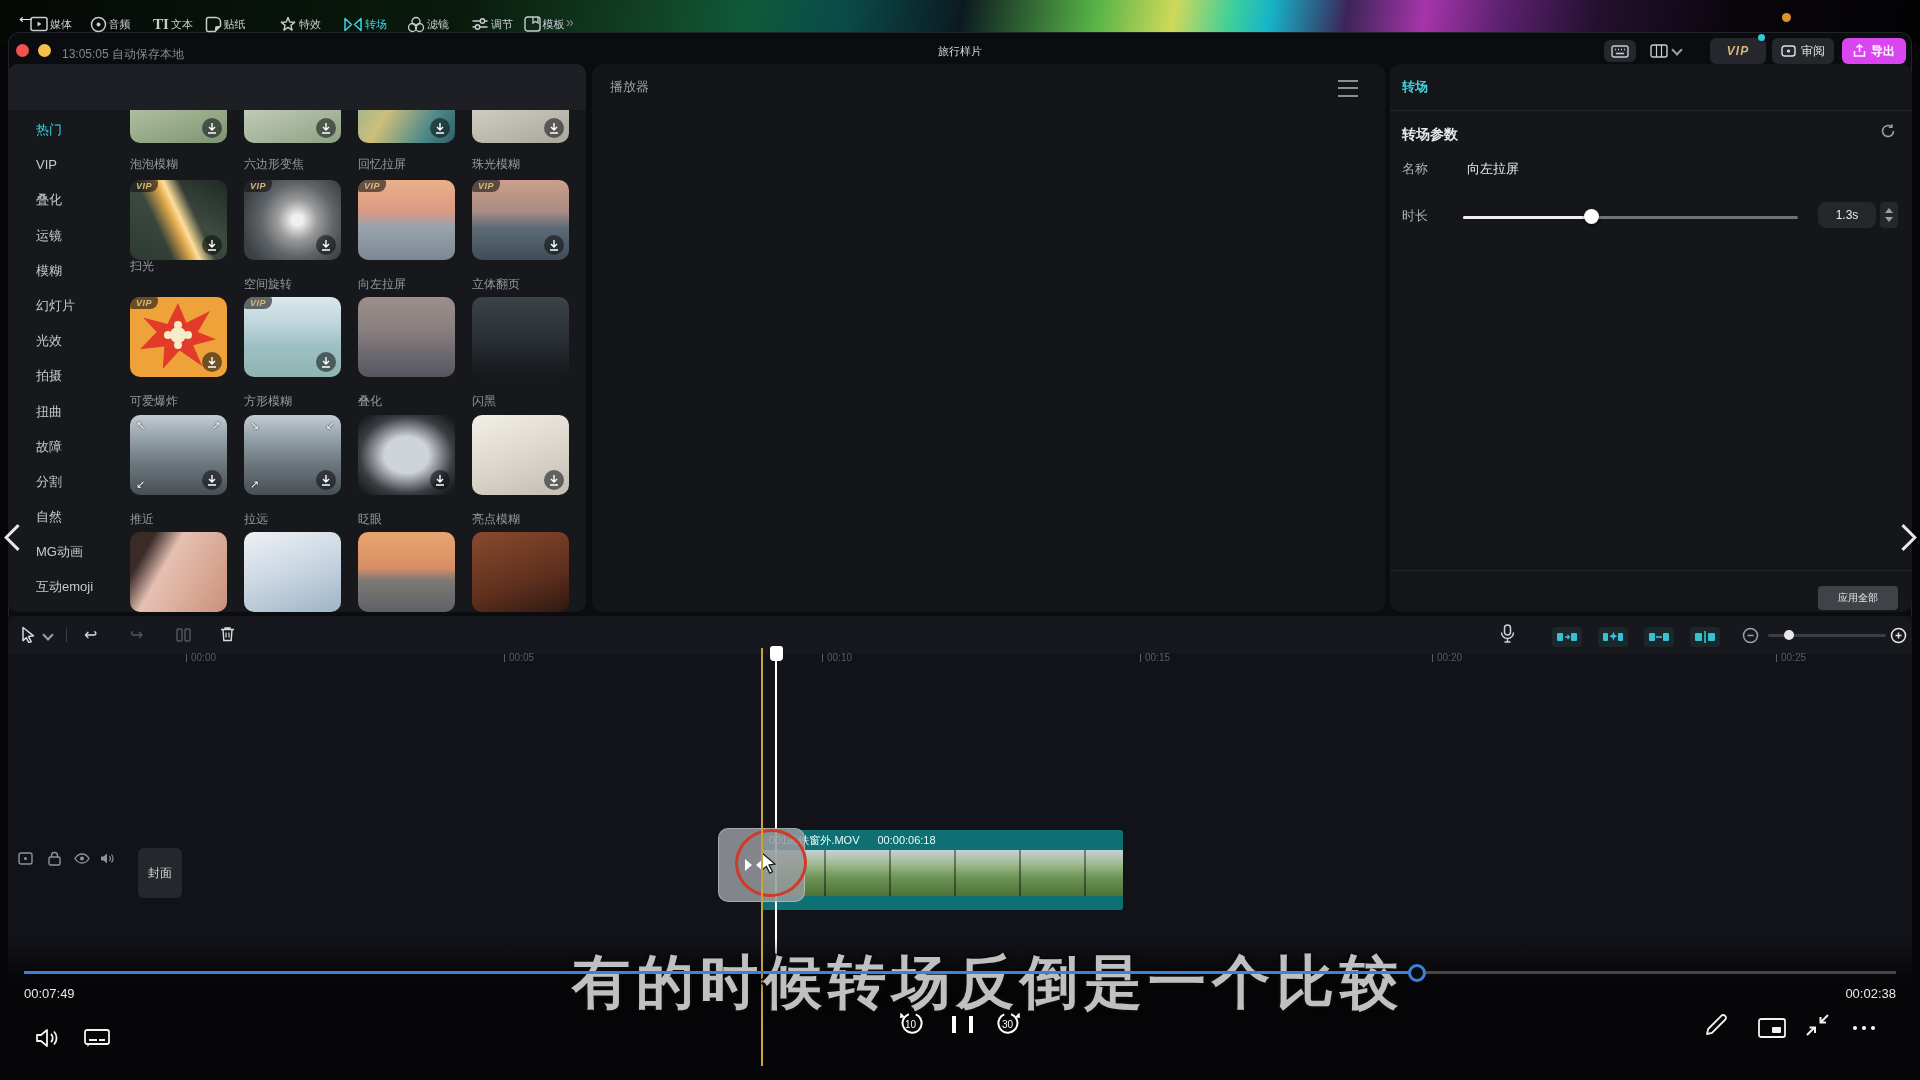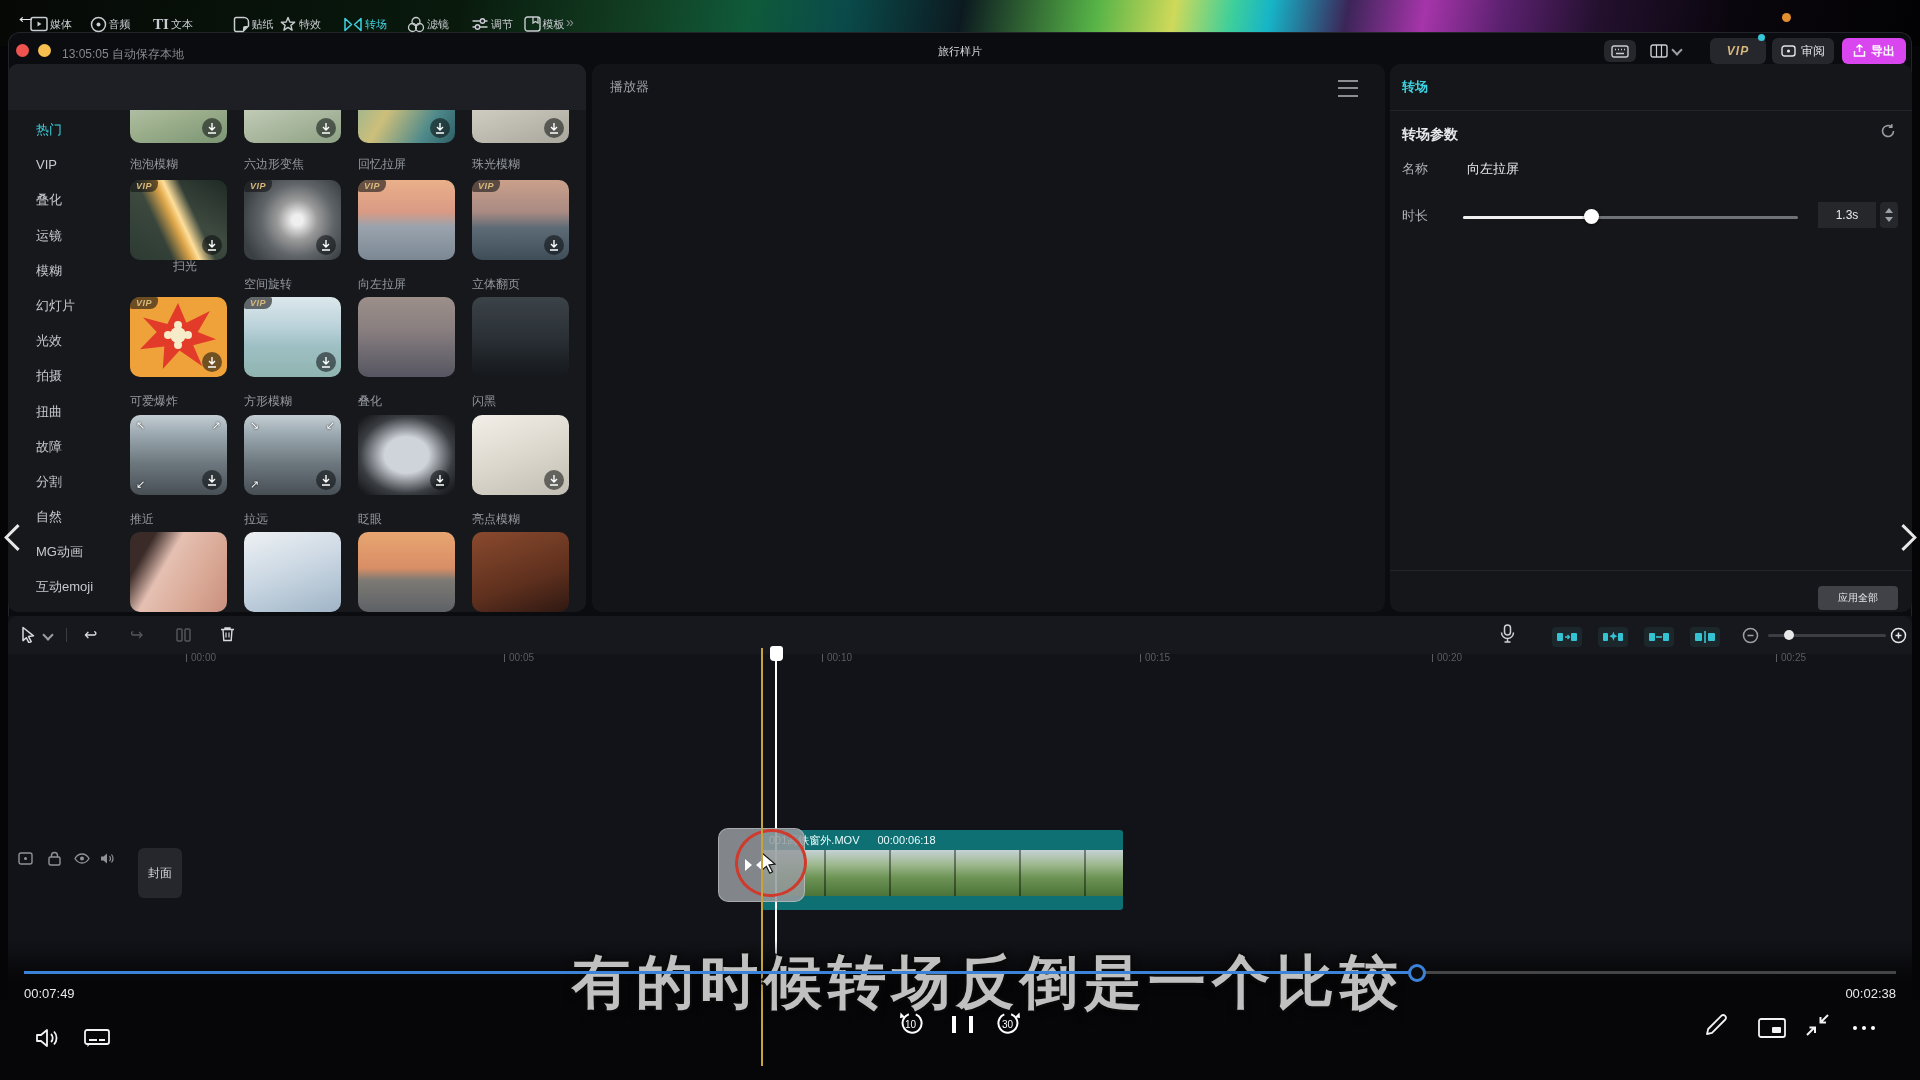--- a/index.html
+++ b/index.html
@@ -96,21 +96,21 @@
   
   .right{left:1390px;top:64px;width:522px;height:548px;background:#151619;border-radius:10px;}
   .r-tab{left:12px;top:14px;font-size:13px;font-weight:bold;color:#3fd2e0;}
   .r-div{left:0;width:522px;height:1px;background:#24252a;}
   .r-sec{left:12px;top:62px;font-size:14px;font-weight:bold;color:#e6e8eb;}
   .r-lab{font-size:13px;color:#aeb2b8;}
   .r-val{font-size:13px;color:#e6e8eb;}
   .sl-track{left:73px;top:152px;width:335px;height:3px;border-radius:2px;background:#6f7277;}
   .sl-fill{left:73px;top:152px;width:128px;height:3px;border-radius:2px;background:#f0f0f1;}
   .sl-handle{left:194px;top:145px;width:15px;height:15px;border-radius:50%;background:#fff;box-shadow:0 1px 3px rgba(0,0,0,.6);}
-  .vbox{left:428px;top:138px;width:58px;height:26px;background:#26272b;border-radius:0;font-size:12px;color:#e8eaed;text-align:center;line-height:26px;}
+  .vbox{left:428px;top:138px;width:58px;height:26px;background:#26272b;border-radius:8px;font-size:12px;color:#e8eaed;text-align:center;line-height:26px;}
   .stepper{left:490px;top:138px;width:18px;height:26px;background:#26272b;border-radius:4px;}
   .stepper i{position:absolute;left:5px;width:0;height:0;border-left:4px solid transparent;border-right:4px solid transparent;}
   .stepper .up{top:6px;border-bottom:5px solid #9aa0a6;}
   .stepper .dn{bottom:6px;border-top:5px solid #9aa0a6;}
   .apply{left:428px;top:522px;width:80px;height:24px;background:#404247;border-radius:4px;font-size:10px;color:#e6e8eb;text-align:center;line-height:24px;}
 
   
   .timeline{left:8px;top:616px;width:1904px;height:464px;background:#121318;}
   .tl-toolbar{left:8px;top:616px;width:1904px;height:38px;background:#17181d;border-radius:10px 10px 0 0;}
   .tool{color:#d8dade;}
@@ -229,21 +229,21 @@
           <circle cx="8.5" cy="8.5" r="7" fill="none" stroke="currentColor" stroke-width="1.5"></circle>
           <circle cx="8.5" cy="8.5" r="2" fill="currentColor"></circle>
         </svg>
       </span>
     <span class="tlabel">音频</span>
   </div>
   <div class="ab tab" style="left:144px;">
     <span style="font-family:'Liberation Serif',serif;font-size:15px;line-height:16px;font-weight:bold;">TI</span>
     <span class="tlabel">文本</span>
   </div>
-  <div class="ab tab" style="left:224px;">
+  <div class="ab tab" style="left:196px;">
     <span>
         <svg width="17" height="17" viewBox="0 0 17 17">
           <path d="M3 1.5h8a4.5 4.5 0 0 1 4.5 4.5v4L10 15.5H3A1.5 1.5 0 0 1 1.5 14V3A1.5 1.5 0 0 1 3 1.5Z" fill="none" stroke="currentColor" stroke-width="1.5"></path>
           <path d="M15 10l-5 5.5v-3.5a2 2 0 0 1 2-2Z" fill="currentColor"></path>
         </svg>
       </span>
     <span class="tlabel">贴纸</span>
   </div>
   <div class="ab tab" style="left:271px;">
     <span>
@@ -351,21 +351,21 @@
     <div class="ab thumb th5" style="left:16px;top:70px;">
         <div class="beam"></div>
         <span class="vipb">VIP</span>
         <span class="dl">
           <svg width="10" height="11" viewBox="0 0 10 11">
             <path d="M5 0v6M2 4l3 3 3-3" fill="none" stroke="#fff" stroke-width="1.4"></path>
             <path d="M1 10h8" stroke="#fff" stroke-width="1.4"></path>
           </svg>
         </span>
       </div>
-    <div class="ab card-label" style="left:16px;top:148px;text-align:center;">扫光</div>
+    <div class="ab card-label" style="left:16px;top:148px;">扫光</div>
     <div class="ab thumb th6" style="left:130px;top:70px;">
         <span class="vipb">VIP</span>
         <span class="dl">
           <svg width="10" height="11" viewBox="0 0 10 11">
             <path d="M5 0v6M2 4l3 3 3-3" fill="none" stroke="#fff" stroke-width="1.4"></path>
             <path d="M1 10h8" stroke="#fff" stroke-width="1.4"></path>
           </svg>
         </span>
       </div>
     <div class="ab card-label" style="left:130px;top:166px;">空间旋转</div>

